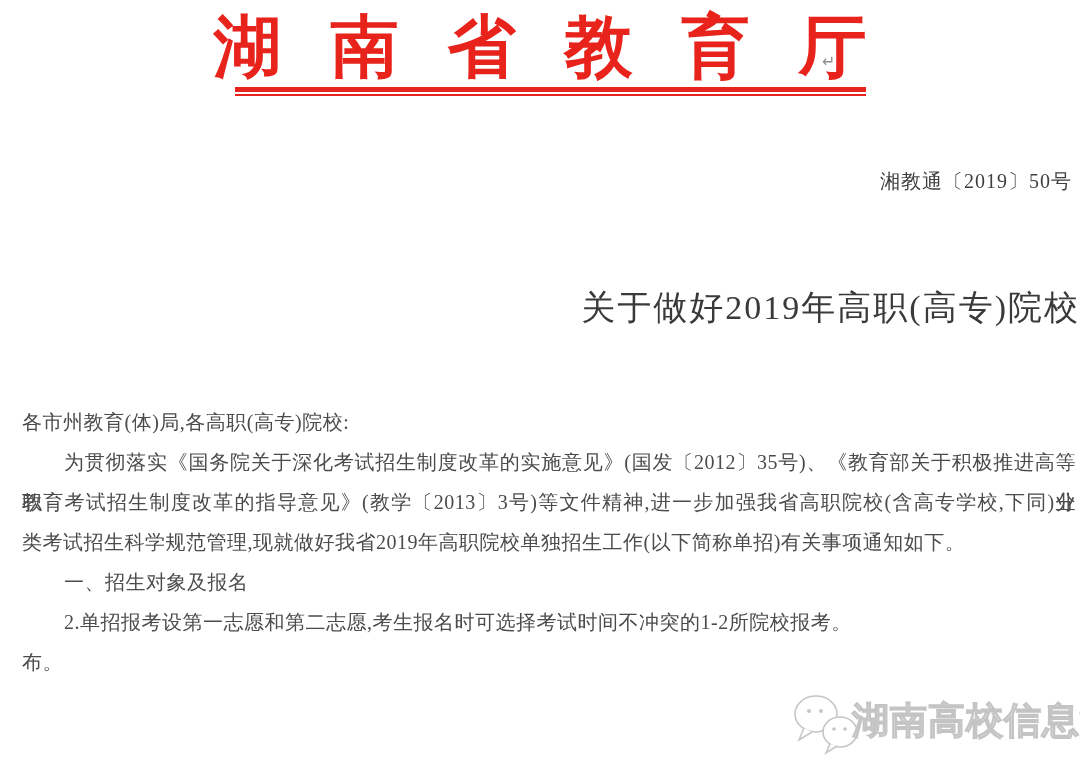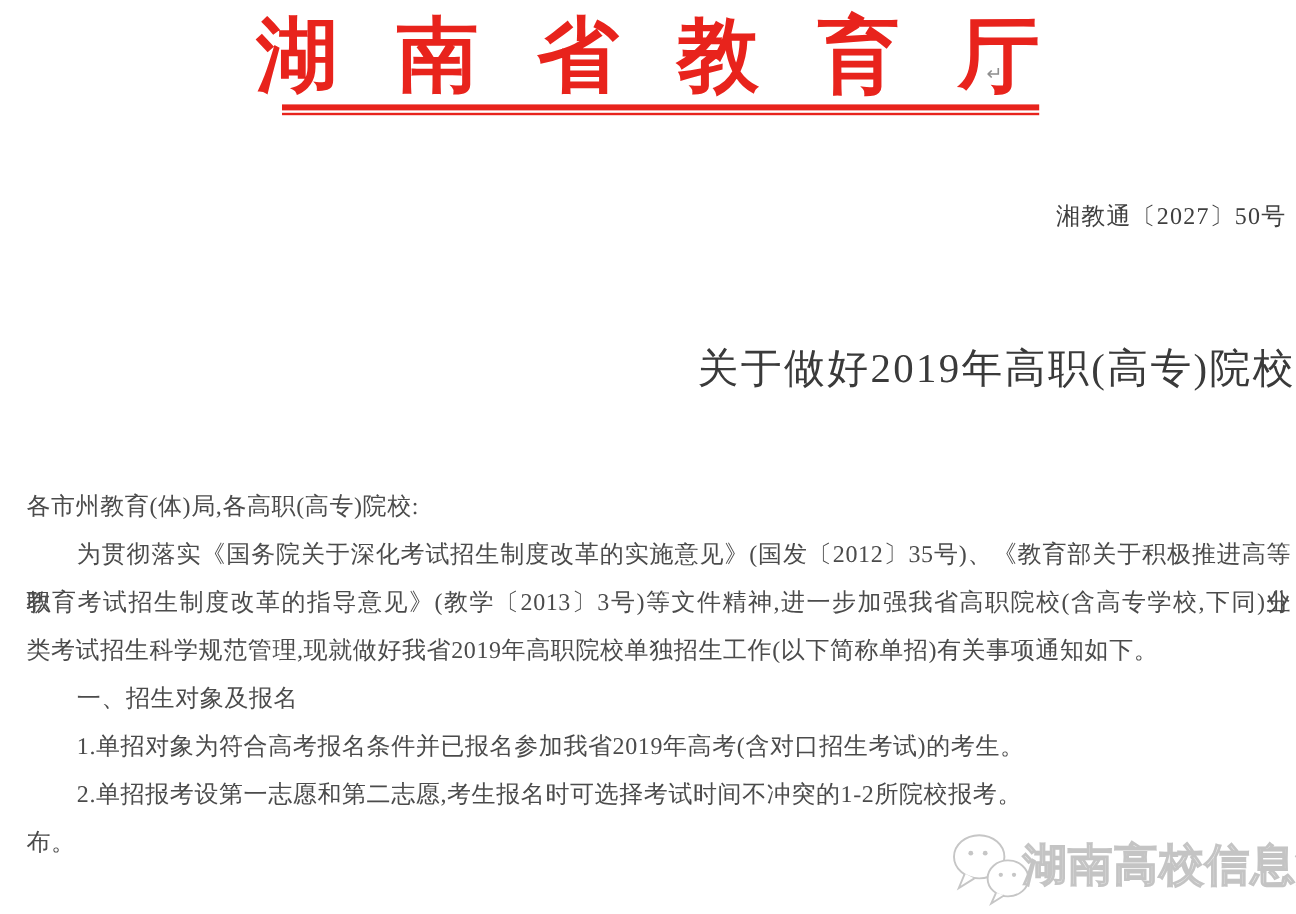--- a/index.html
+++ b/index.html
@@ -85,33 +85,32 @@
 
 <div class="page">
 
   <div class="agency">湖南省教育厅</div>
   <div class="para-mark">↵</div>
   <div class="rule-wrap">
     <div class="rule-thick"></div>
     <div class="rule-thin"></div>
   </div>
 
-  <div class="doc-number">湘教通〔2027〕50号</div>
+  <div class="doc-number">湘教通〔2019〕50号</div>
 
   <div class="doc-title">
     <div>关于做好2019年高职(高专)院校</div>
   </div>
 
   <div class="body-block">
       <div class="bline">各市州教育(体)局,各高职(高专)院校:</div>
       <div class="bline ind just">为贯彻落实《国务院关于深化考试招生制度改革的实施意见》(国发〔2012〕35号)、《教育部关于积极推进高等职业</div>
       <div class="bline just">教育考试招生制度改革的指导意见》(教学〔2013〕3号)等文件精神,进一步加强我省高职院校(含高专学校,下同)分</div>
       <div class="bline">类考试招生科学规范管理,现就做好我省2019年高职院校单独招生工作(以下简称单招)有关事项通知如下。</div>
       <div class="bline ind">一、招生对象及报名</div>
-      <div class="bline ind">1.单招对象为符合高考报名条件并已报名参加我省2019年高考(含对口招生考试)的考生。</div>
       <div class="bline ind">2.单招报考设第一志愿和第二志愿,考生报名时可选择考试时间不冲突的1-2所院校报考。</div>
       <div class="bline">布。</div>
     </div>
 
   <div class="watermark">
     <svg class="wm-icon" width="72" height="70" viewBox="0 0 72 70">
       <g fill="none" stroke="#c6c6c6" stroke-width="1.6">
         <ellipse cx="24" cy="24" rx="21" ry="18"></ellipse>
         <path d="M12 38 L7 50 L20 42" fill="#ffffff" stroke="#c6c6c6"></path>
         <ellipse cx="48" cy="42" rx="17" ry="15" fill="#ffffff"></ellipse>

